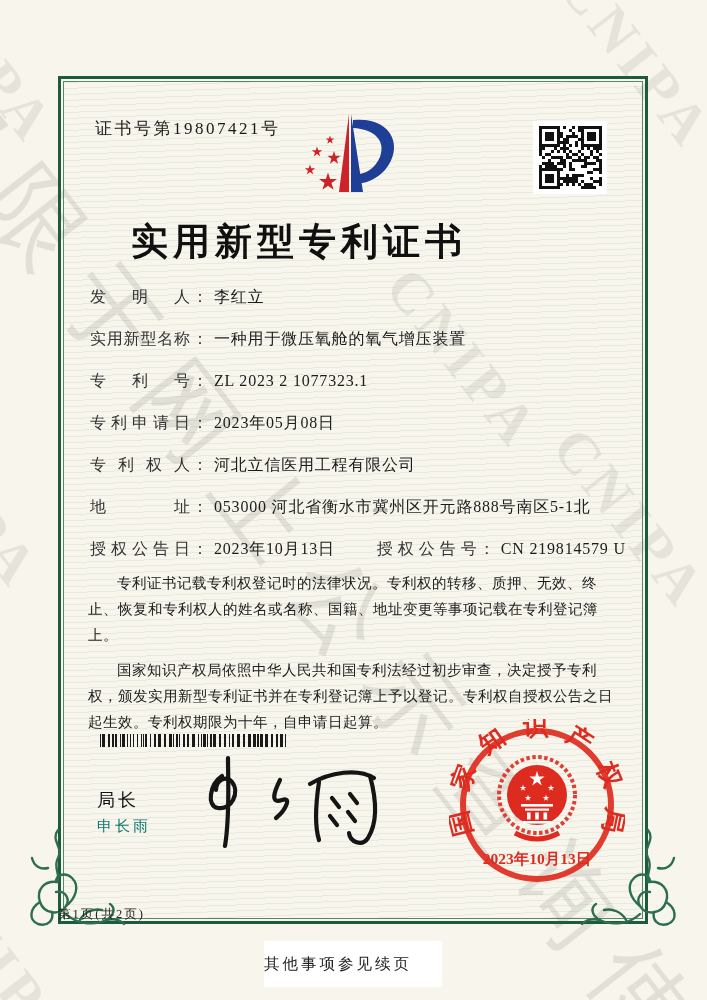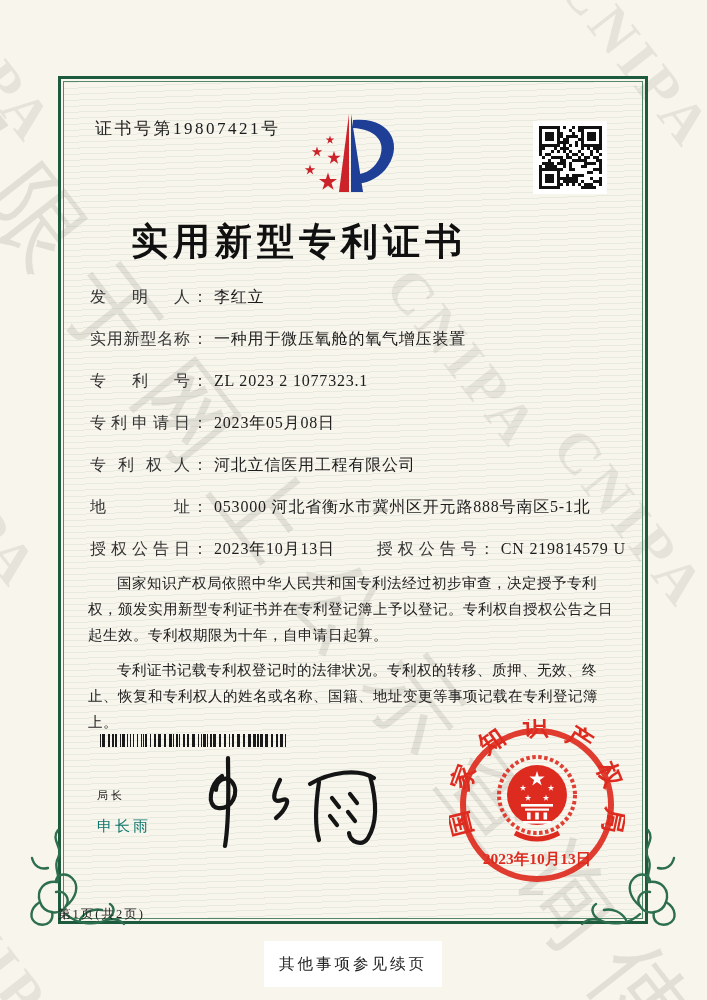--- a/index.html
+++ b/index.html
@@ -32,29 +32,29 @@
   .fgroup{display:inline-block;}
   .fgroup+.fgroup{margin-left:38px;}
   .flabel{display:inline-block;width:100px;text-align:justify;text-align-last:justify;color:#333;}
   .fcolon{margin:0 6px 0 2px;color:#333;}
   .fvalue{letter-spacing:.8px;color:#1c1c1c;}
   .paras{left:88px;top:571px;width:534px;font-size:14.5px;line-height:1.78;
          color:#202020;letter-spacing:.5px;}
   .paras p{margin:0 0 10px 0;text-indent:2em;}
   .barcode{left:100px;top:734px;width:186px;height:13px;}
   .signer-title{left:97px;top:788px;font-family:"Liberation Sans","DejaVu Sans",sans-serif;
-         font-size:11px;letter-spacing:3px;color:#111;}
+         font-size:18px;letter-spacing:3px;color:#111;}
   .signer-name{left:97px;top:817px;font-family:"Liberation Sans","DejaVu Sans",sans-serif;
          font-size:15px;letter-spacing:3px;color:#0f766e;}
   .signature{left:192px;top:754px;width:210px;height:95px;}
   .seal{left:449px;top:719px;width:176px;height:176px;z-index:3;}
   .page-note{left:58px;top:906px;width:590px;text-align:left;font-size:12.5px;
          letter-spacing:2px;color:#222;}
   .footer-note{left:264px;top:941px;width:178px;height:46px;background:#fff;
-         display:flex;align-items:center;justify-content:center;
+         display:flex;align-items:center;justify-content:flex-start;
          font-size:15.5px;letter-spacing:3px;color:#222;}
   .ornament{width:110px;height:110px;}
   .orn-left{left:20px;top:828px;}
   .orn-right{left:576px;top:828px;transform:scaleX(-1);}
 </style>
 </head>
 <body>
 
 <div class="wm wm-phrase">仅限于网上公示查询使用</div>
 <div class="wm wm-brand" style="left:-60px;top:-50px;">CNIPA</div>
@@ -377,22 +377,22 @@
     <span class="fgroup">
       <span class="flabel">授权公告日</span><span class="fcolon">：</span><span class="fvalue">2023年10月13日</span>
     </span>
     <span class="fgroup">
       <span class="flabel">授权公告号</span><span class="fcolon">：</span><span class="fvalue">CN 219814579 U</span>
     </span>
   </div>
 </div>
 
 <div class="cz paras">
+  <p>专利证书记载专利权登记时的法律状况。专利权的转移、质押、无效、终止、恢复和专利权人的姓名或名称、国籍、地址变更等事项记载在专利登记簿上。</p>
   <p>国家知识产权局依照中华人民共和国专利法经过初步审查，决定授予专利权，颁发实用新型专利证书并在专利登记簿上予以登记。专利权自授权公告之日起生效。专利权期限为十年，自申请日起算。</p>
-  <p>专利证书记载专利权登记时的法律状况。专利权的转移、质押、无效、终止、恢复和专利权人的姓名或名称、国籍、地址变更等事项记载在专利登记簿上。</p>
 </div>
 
 <svg class="cz barcode" id="barcode" viewBox="0 0 186 13" preserveAspectRatio="none">
     <rect x="0" y="0" width="1" height="13" fill="#1a1a1a"></rect>
     <rect x="2" y="0" width="3" height="13" fill="#1a1a1a"></rect>
     <rect x="8" y="0" width="2" height="13" fill="#1a1a1a"></rect>
     <rect x="12" y="0" width="2" height="13" fill="#1a1a1a"></rect>
     <rect x="15" y="0" width="2" height="13" fill="#1a1a1a"></rect>
     <rect x="20" y="0" width="1" height="13" fill="#1a1a1a"></rect>
     <rect x="22" y="0" width="3" height="13" fill="#1a1a1a"></rect>

